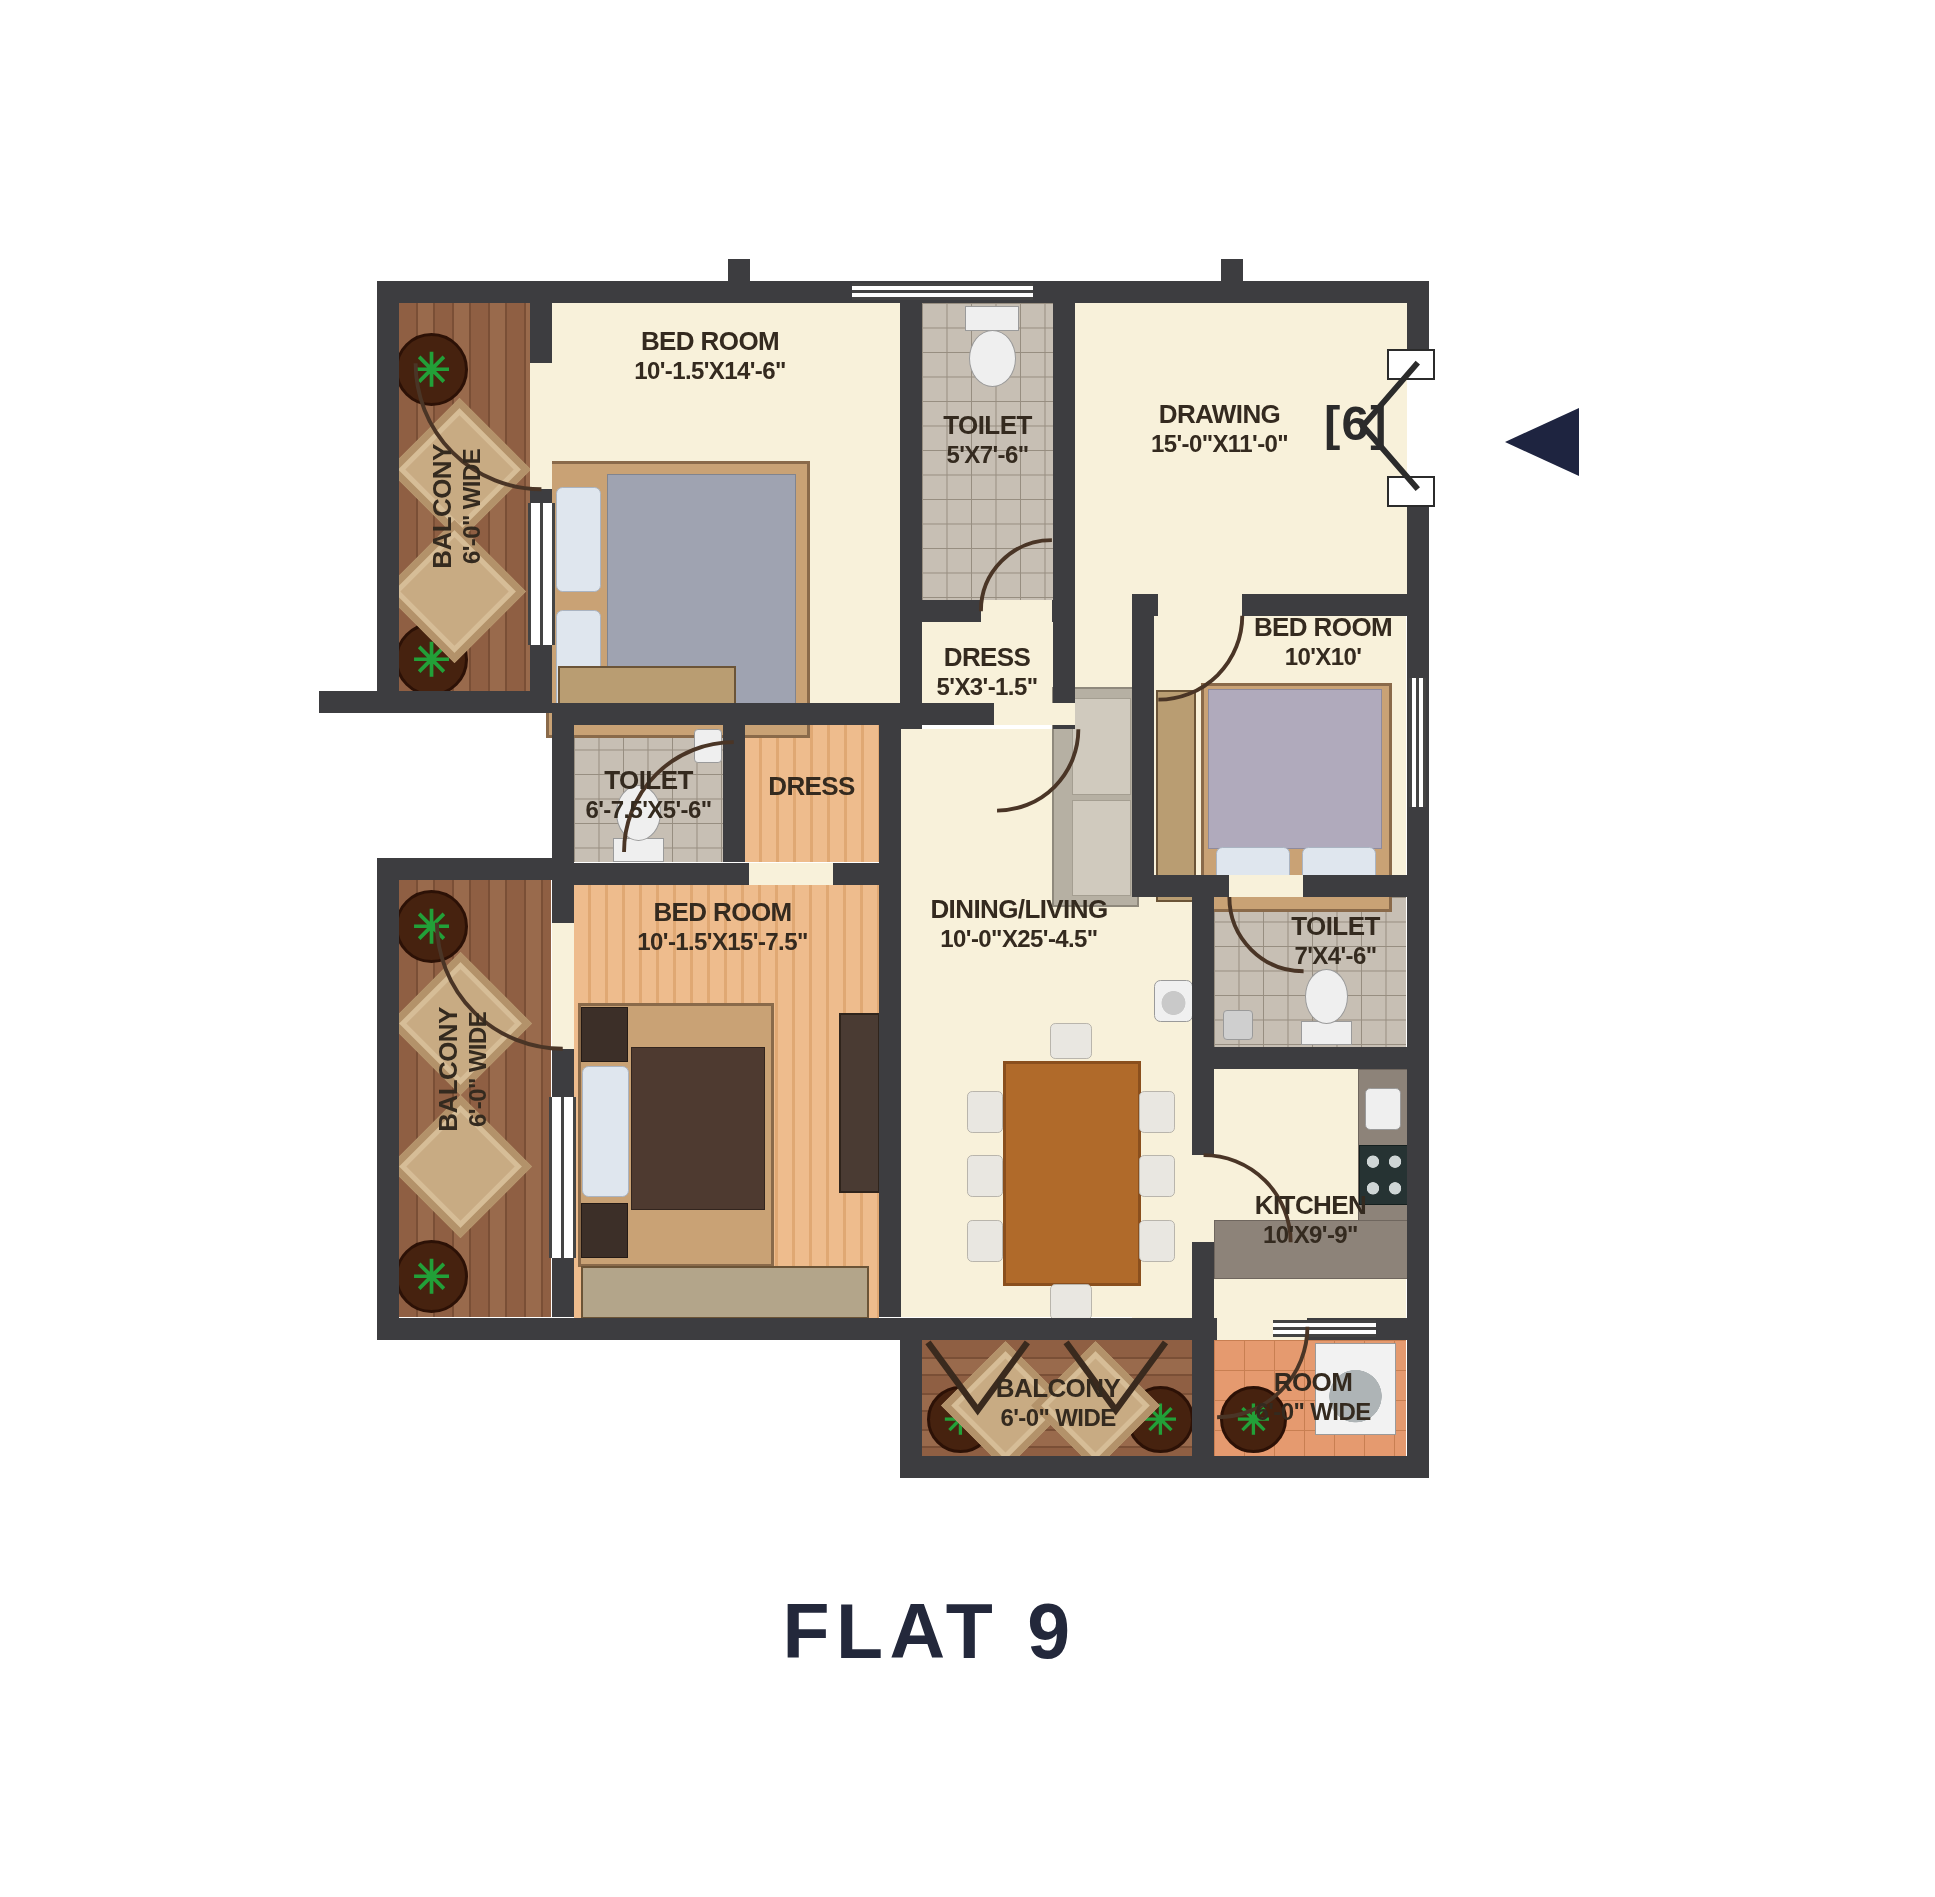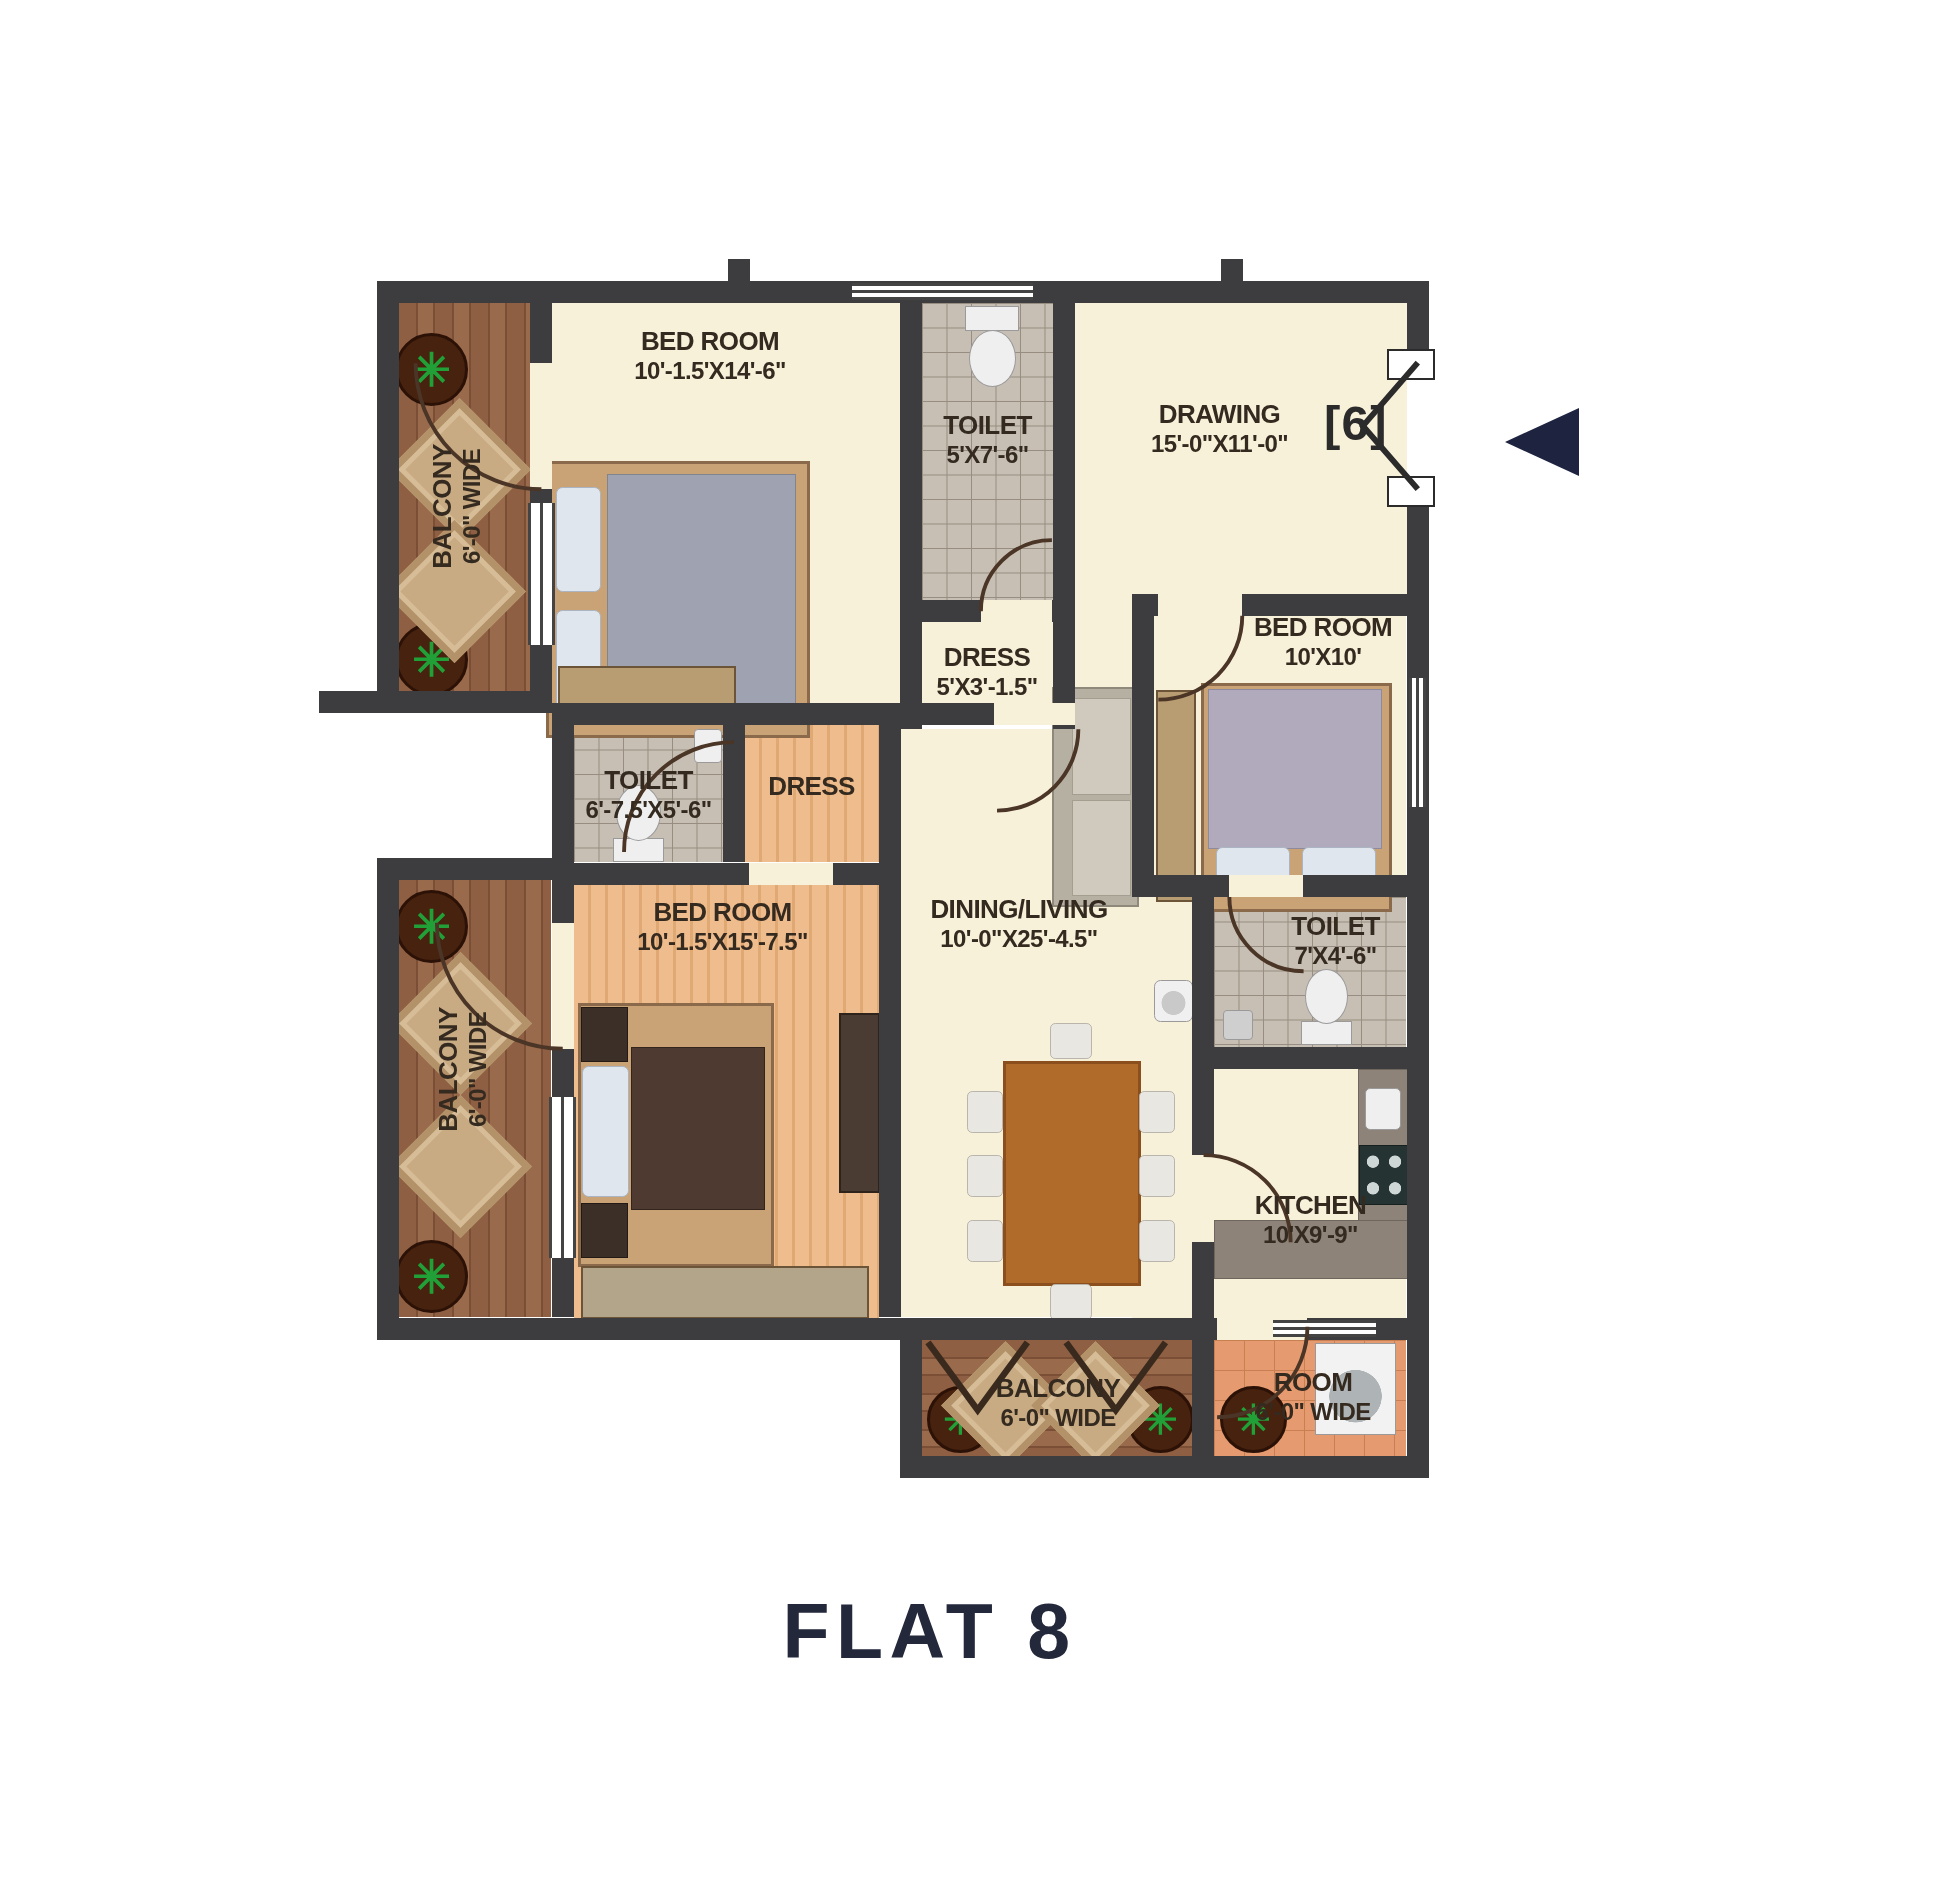--- a/index.html
+++ b/index.html
@@ -272,15 +272,15 @@
     <div>ROOM</div>
     <div class="dims">6'-0" WIDE</div>
   </div>
 
   <div class="unit" style="left:1324px;top:395px;">[6]</div>
   <div class="arrow-left" style="left:1505px;top:408px;"></div>
 
 </div>
 
 <div class="titleblock" style="left:607px;top:1587px;width:645px;">
-  <div class="title-flat">FLAT 8</div>
+  <div class="title-flat">FLAT 9</div>
 </div>
 
 
 </body></html>

